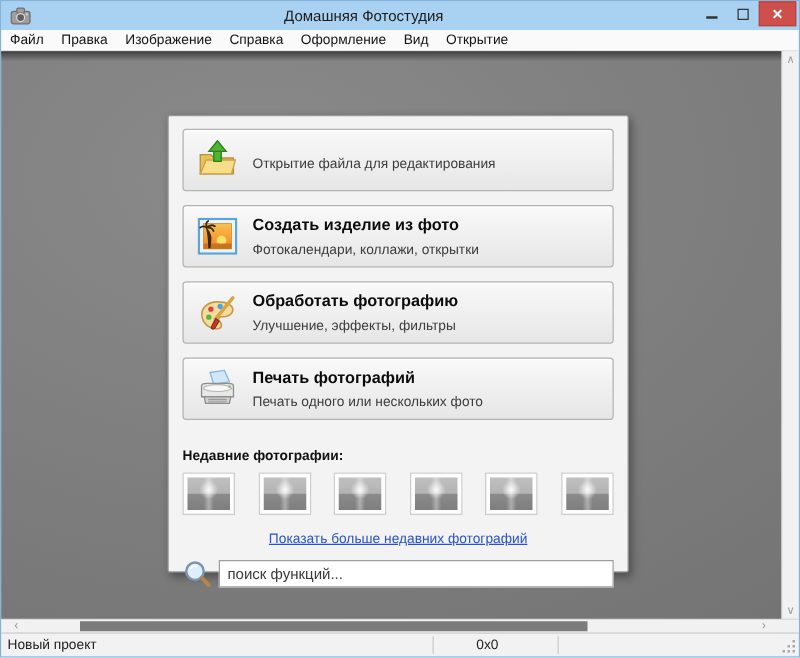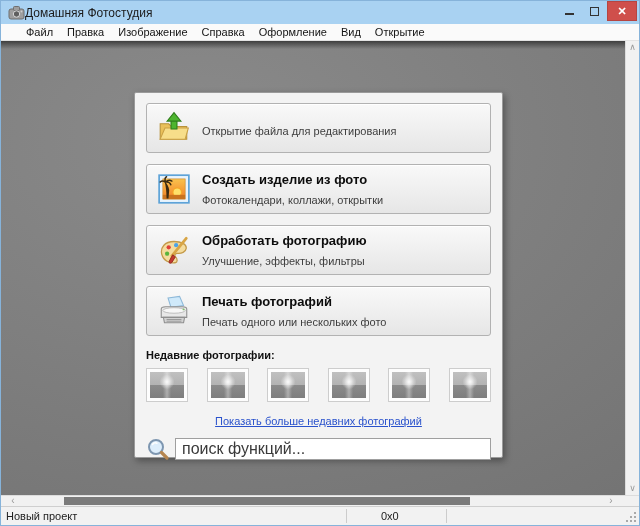--- a/index.html
+++ b/index.html
@@ -3,31 +3,31 @@
 <meta charset="utf-8">
 <style>
   html,body{margin:0;padding:0;width:640px;height:526px;overflow:hidden;
     font-family:"Liberation Sans", sans-serif;-webkit-font-smoothing:antialiased;}
   *{box-sizing:border-box;}
   .window{width:640px;height:526px;background:#a9d2f2;display:flex;flex-direction:column;
     border:1px solid #86b3da;}
   
   .titlebar{height:23px;display:flex;align-items:center;padding-left:7px;background:#a9d2f2;flex:0 0 auto;}
   .app-icon{width:17px;height:15px;flex:0 0 auto;}
-  .title-text{flex:1;text-align:left;font-size:12px;color:#1b1b1b;white-space:nowrap;}
+  .title-text{flex:1;text-align:center;font-size:12px;color:#1b1b1b;white-space:nowrap;}
   .controls{display:flex;align-items:flex-start;height:100%;flex:0 0 auto;margin-right:2px;}
   .ctl{width:25px;height:20px;display:flex;align-items:center;justify-content:center;cursor:pointer;}
   .ctl-min span{display:block;width:9px;height:2px;background:#333;margin-top:6px;}
   .ctl-min{font-size:0;}
   .ctl-max span{display:block;width:9px;height:9px;border:1px solid #333;background:transparent;}
   .ctl-close{width:30px;background:#cf4f4b;border:1px solid #b64542;color:#fff;
     font-size:11px;font-weight:bold;}
   
   .menubar{height:17px;background:#fafafa;border-bottom:1px solid #e3e3e3;display:flex;
-    align-items:center;padding-left:18px;flex:0 0 auto;}
+    align-items:center;padding-left:0;flex:0 0 auto;}
   .menu-item{font-size:11px;color:#141414;padding:1px 7px;cursor:default;white-space:nowrap;}
   
   .workrow{flex:1 1 auto;display:flex;min-height:0;}
   .workspace{flex:1 1 auto;position:relative;
     background:
       linear-gradient(to bottom, #3e3e3e 0px, rgba(62,62,62,0) 8px),
       radial-gradient(900px 600px at 32% 22%, #8a8a8a, #6e6e6e 95%);}
   
   .vscroll{flex:0 0 14px;background:#f1f1f1;border-left:1px solid #dcdcdc;display:flex;
     flex-direction:column;justify-content:space-between;align-items:center;}
@@ -47,35 +47,35 @@
     border:1px solid #9a9a9a;border-radius:2px;box-shadow:2px 3px 7px rgba(0,0,0,.35);
     padding:10px 11px;display:flex;flex-direction:column;}
   .action{height:50px;flex:0 0 auto;display:flex;align-items:center;margin-bottom:11px;
     background:linear-gradient(to bottom,#f9f9f9,#e6e6e6);border:1px solid #b2b2b2;border-radius:3px;
     box-shadow:inset 0 1px 0 #ffffff;cursor:pointer;padding-left:10px;}
   .action-icon{width:34px;height:34px;flex:0 0 auto;margin-right:11px;display:flex;
     align-items:center;justify-content:center;}
   .action-text{display:flex;flex-direction:column;justify-content:center;}
   .action-title{font-size:13px;font-weight:bold;color:#0c0c0c;line-height:16px;}
   .action-sub{font-size:11px;color:#3d3d3d;line-height:14px;margin-top:5px;}
-  .recent-label{font-size:11px;font-weight:bold;color:#111;margin-top:2px;}
+  .recent-label{font-size:11px;font-weight:bold;color:#111;margin-top:12px;}
   .thumbs{display:flex;justify-content:space-between;margin-top:7px;}
   .thumb{width:42px;height:34px;background:#fdfdfd;border:1px solid #cdcdcd;padding:3px;cursor:pointer;}
   .thumb-img{width:100%;height:100%;
     background:
       radial-gradient(circle at 50% 38%, rgba(255,255,255,.9) 0%, rgba(255,255,255,0) 32%),
       linear-gradient(to right, rgba(255,255,255,0) 38%, rgba(255,255,255,.35) 50%, rgba(255,255,255,0) 62%),
       linear-gradient(to bottom, #c0c0c0 0%, #b3b3b3 49%, #8b8b8b 50%, #7e7e7e 100%);}
   .more-row{margin-top:9px;text-align:center;}
   .more-link{font-size:11px;color:#2a52cc;text-decoration:underline;cursor:pointer;}
   .search-row{margin-top:8px;display:flex;align-items:center;}
   .search-icon-wrap{width:24px;height:24px;flex:0 0 auto;margin-right:5px;display:flex;
     align-items:center;justify-content:center;}
   .search-input{flex:1 1 auto;height:22px;border:1px solid #9f9f9f;background:#fff;
-    font-family:"Liberation Sans",sans-serif;font-size:16px;color:#333;padding:0 6px;outline:none;}
+    font-family:"Liberation Sans",sans-serif;font-size:12px;color:#333;padding:0 6px;outline:none;}
   .search-input::placeholder{color:#3a3a3a;opacity:1;}
   
   .statusbar{flex:0 0 19px;background:#f2f2f2;border-top:1px solid #cfcfcf;display:flex;
     align-items:stretch;font-size:11px;color:#222;}
   .status-cell{display:flex;align-items:center;padding:0 5px;white-space:nowrap;overflow:hidden;}
   .status-project{flex:1 1 auto;}
   .status-divider{width:1px;background:#cccccc;margin:2px 0;}
   .status-size{flex:0 0 99px;padding-left:34px;}
   .status-extra{flex:0 0 192px;position:relative;}
   .grip{position:absolute;right:2px;bottom:2px;width:11px;height:11px;cursor:nwse-resize;}

